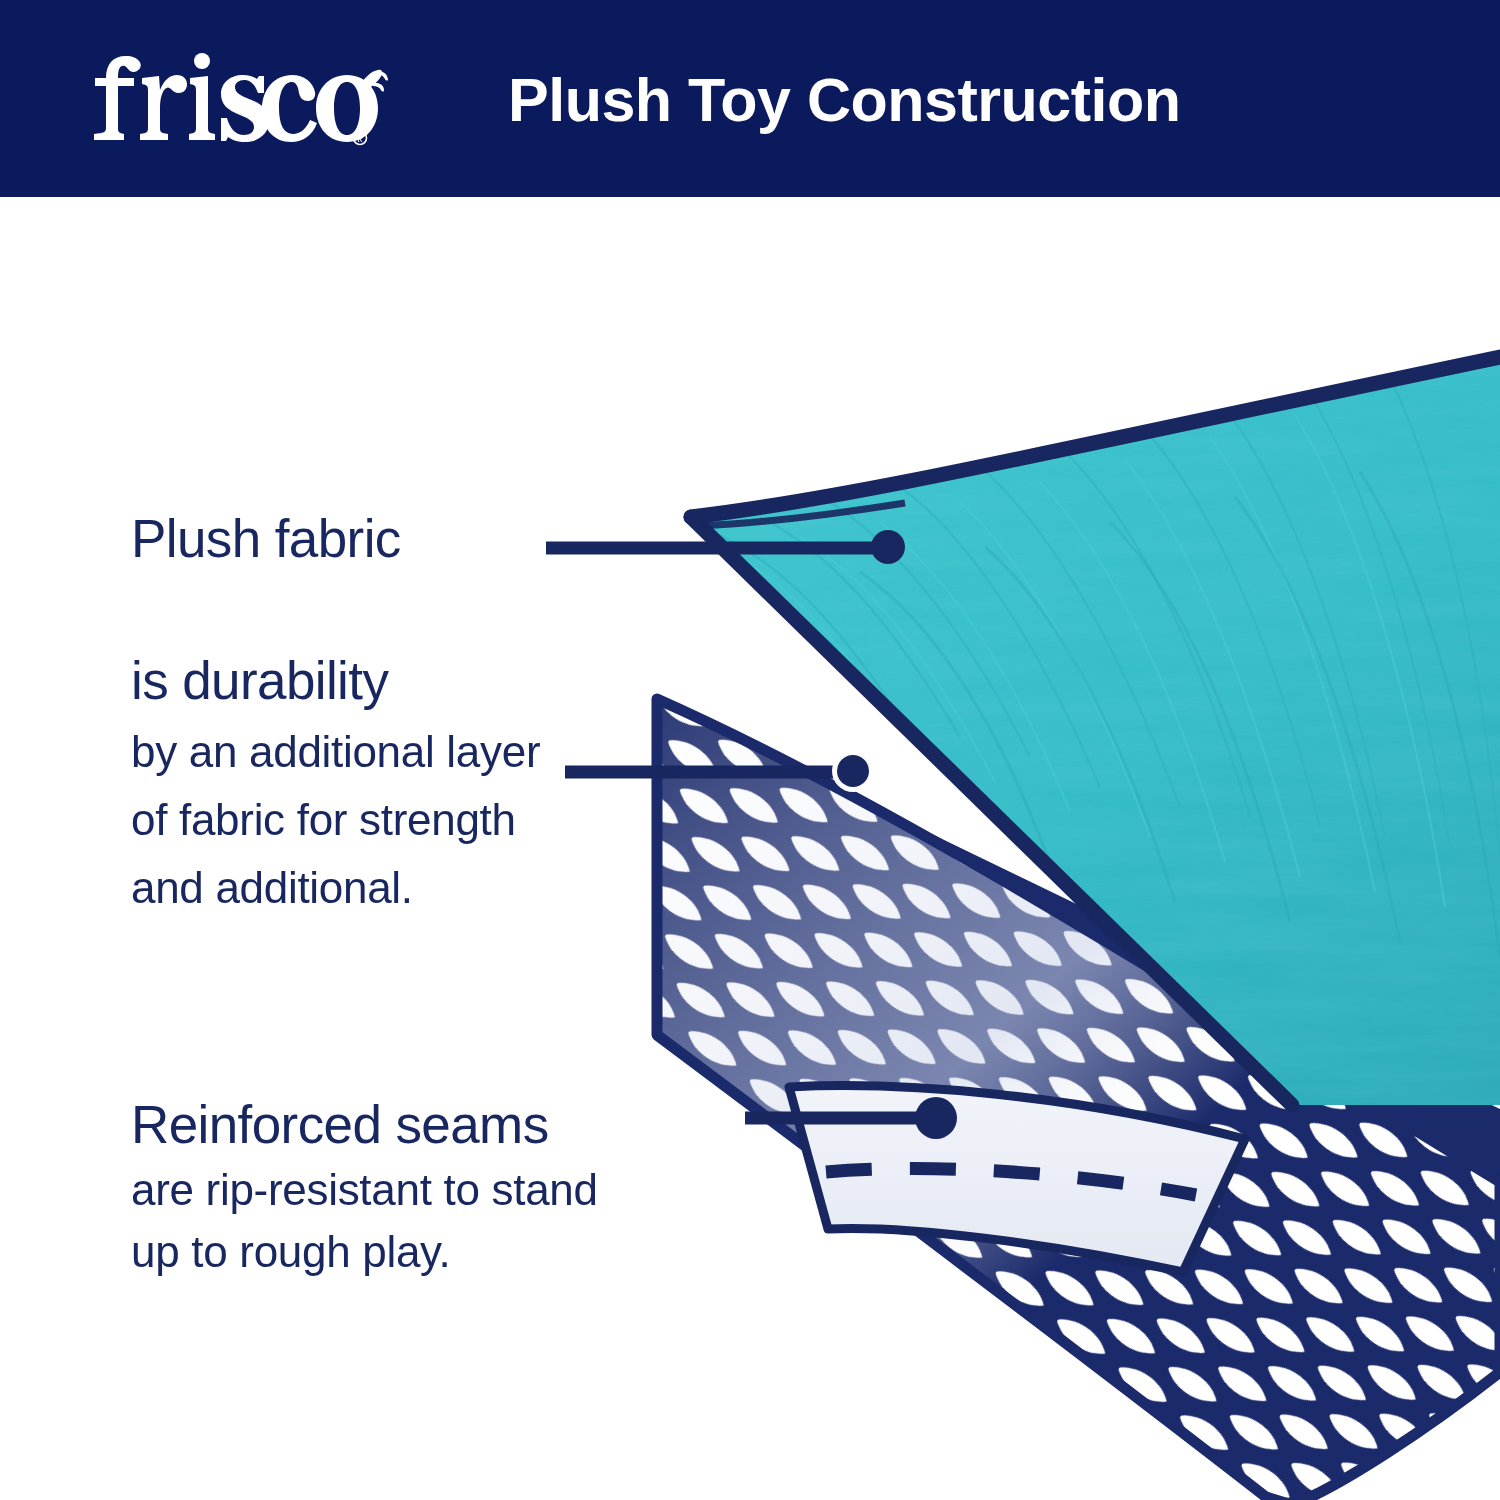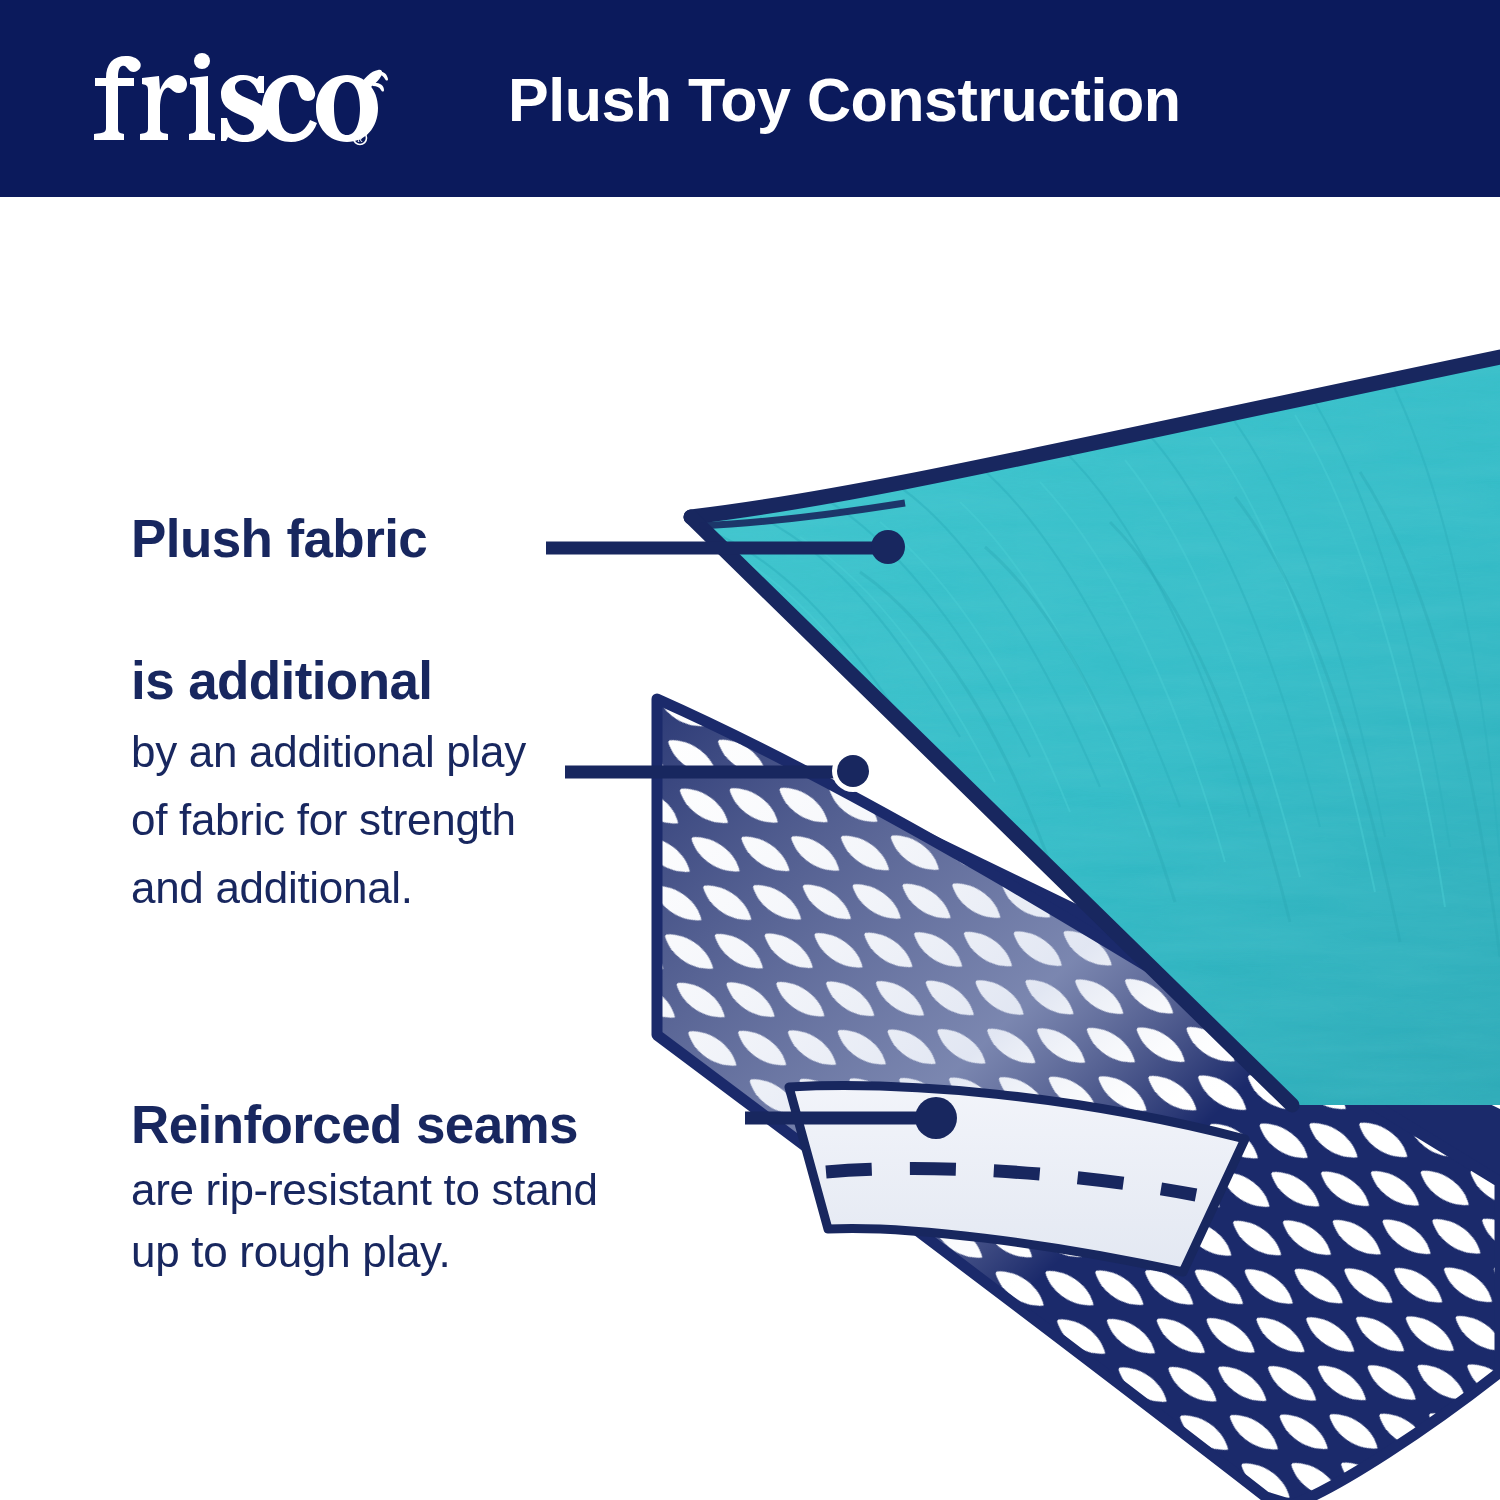--- a/index.html
+++ b/index.html
@@ -37,21 +37,21 @@
   
   #art {
     position:absolute; left:0; top:197px;
     width:1500px; height:1303px;
     display:block;
   }
 
   
   .callout { position:absolute; color:#18275f; }
   .callout .hd {
-    font-size:53px; font-weight:bold;
+    font-size:53px; font-weight:normal;
     line-height:62px; letter-spacing:-0.6px;
     white-space:nowrap;
   }
   .callout .bd {
     font-size:44px; font-weight:normal;
     line-height:56px; letter-spacing:-0.3px;
     white-space:nowrap;
   }
 
   #callout-1 { left:131px; top:508px; }
@@ -324,22 +324,22 @@
       <circle cx="936" cy="921" r="21" fill="#18275f"></circle>
     </g>
   </g>
 </svg>
 
 <div id="callout-1" class="callout">
   <div class="hd">Plush fabric</div>
 </div>
 
 <div id="callout-2" class="callout">
-  <div class="hd">is additional</div>
-  <div class="bd">by an additional play</div>
+  <div class="hd">is durability</div>
+  <div class="bd">by an additional layer</div>
   <div class="bd">of fabric for strength</div>
   <div class="bd">and additional.</div>
 </div>
 
 <div id="callout-3" class="callout">
   <div class="hd">Reinforced seams</div>
   <div class="bd">are rip-resistant to stand</div>
   <div class="bd">up to rough play.</div>
 </div>
 

